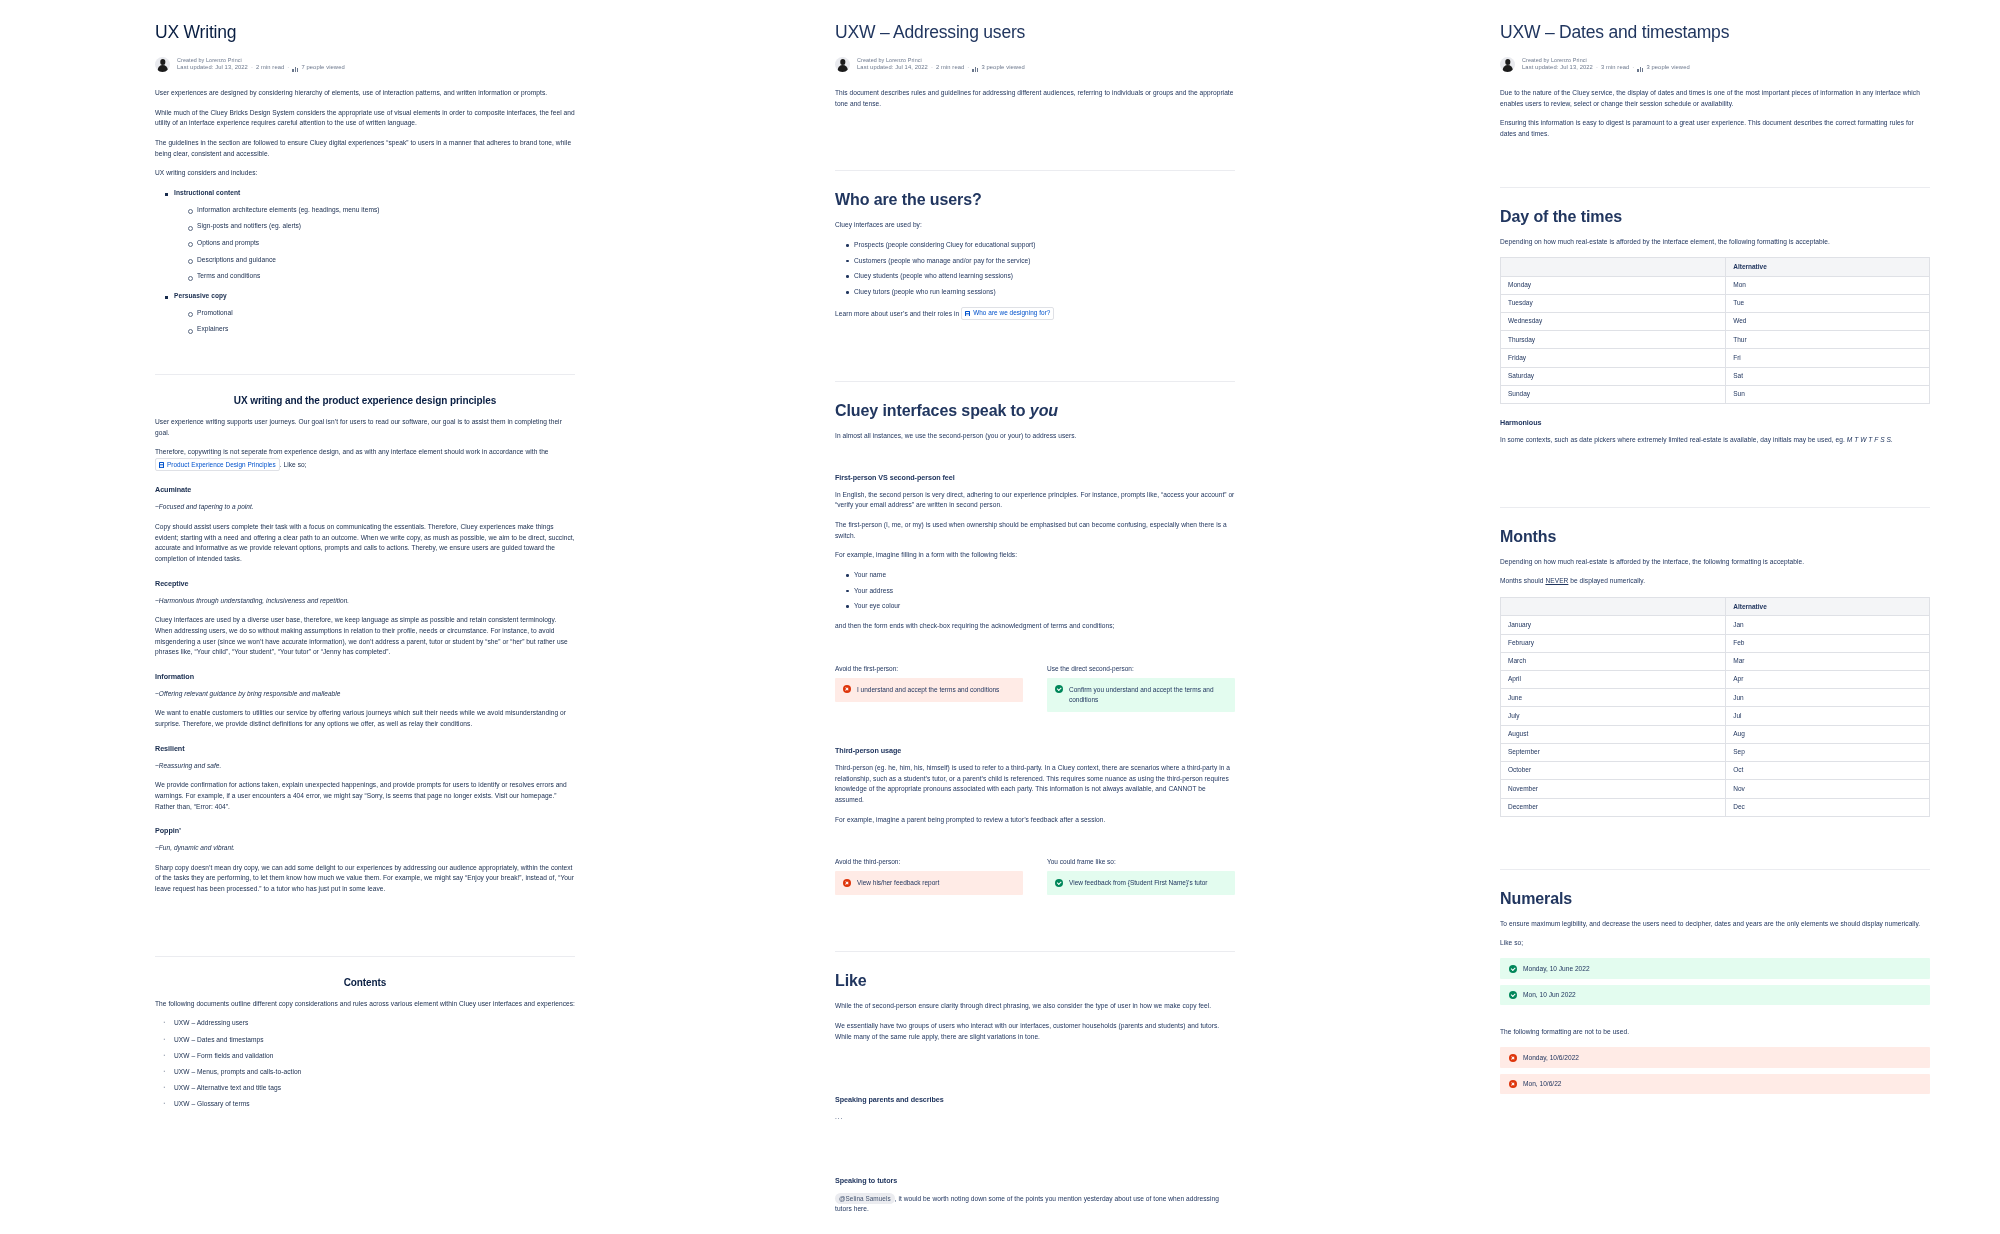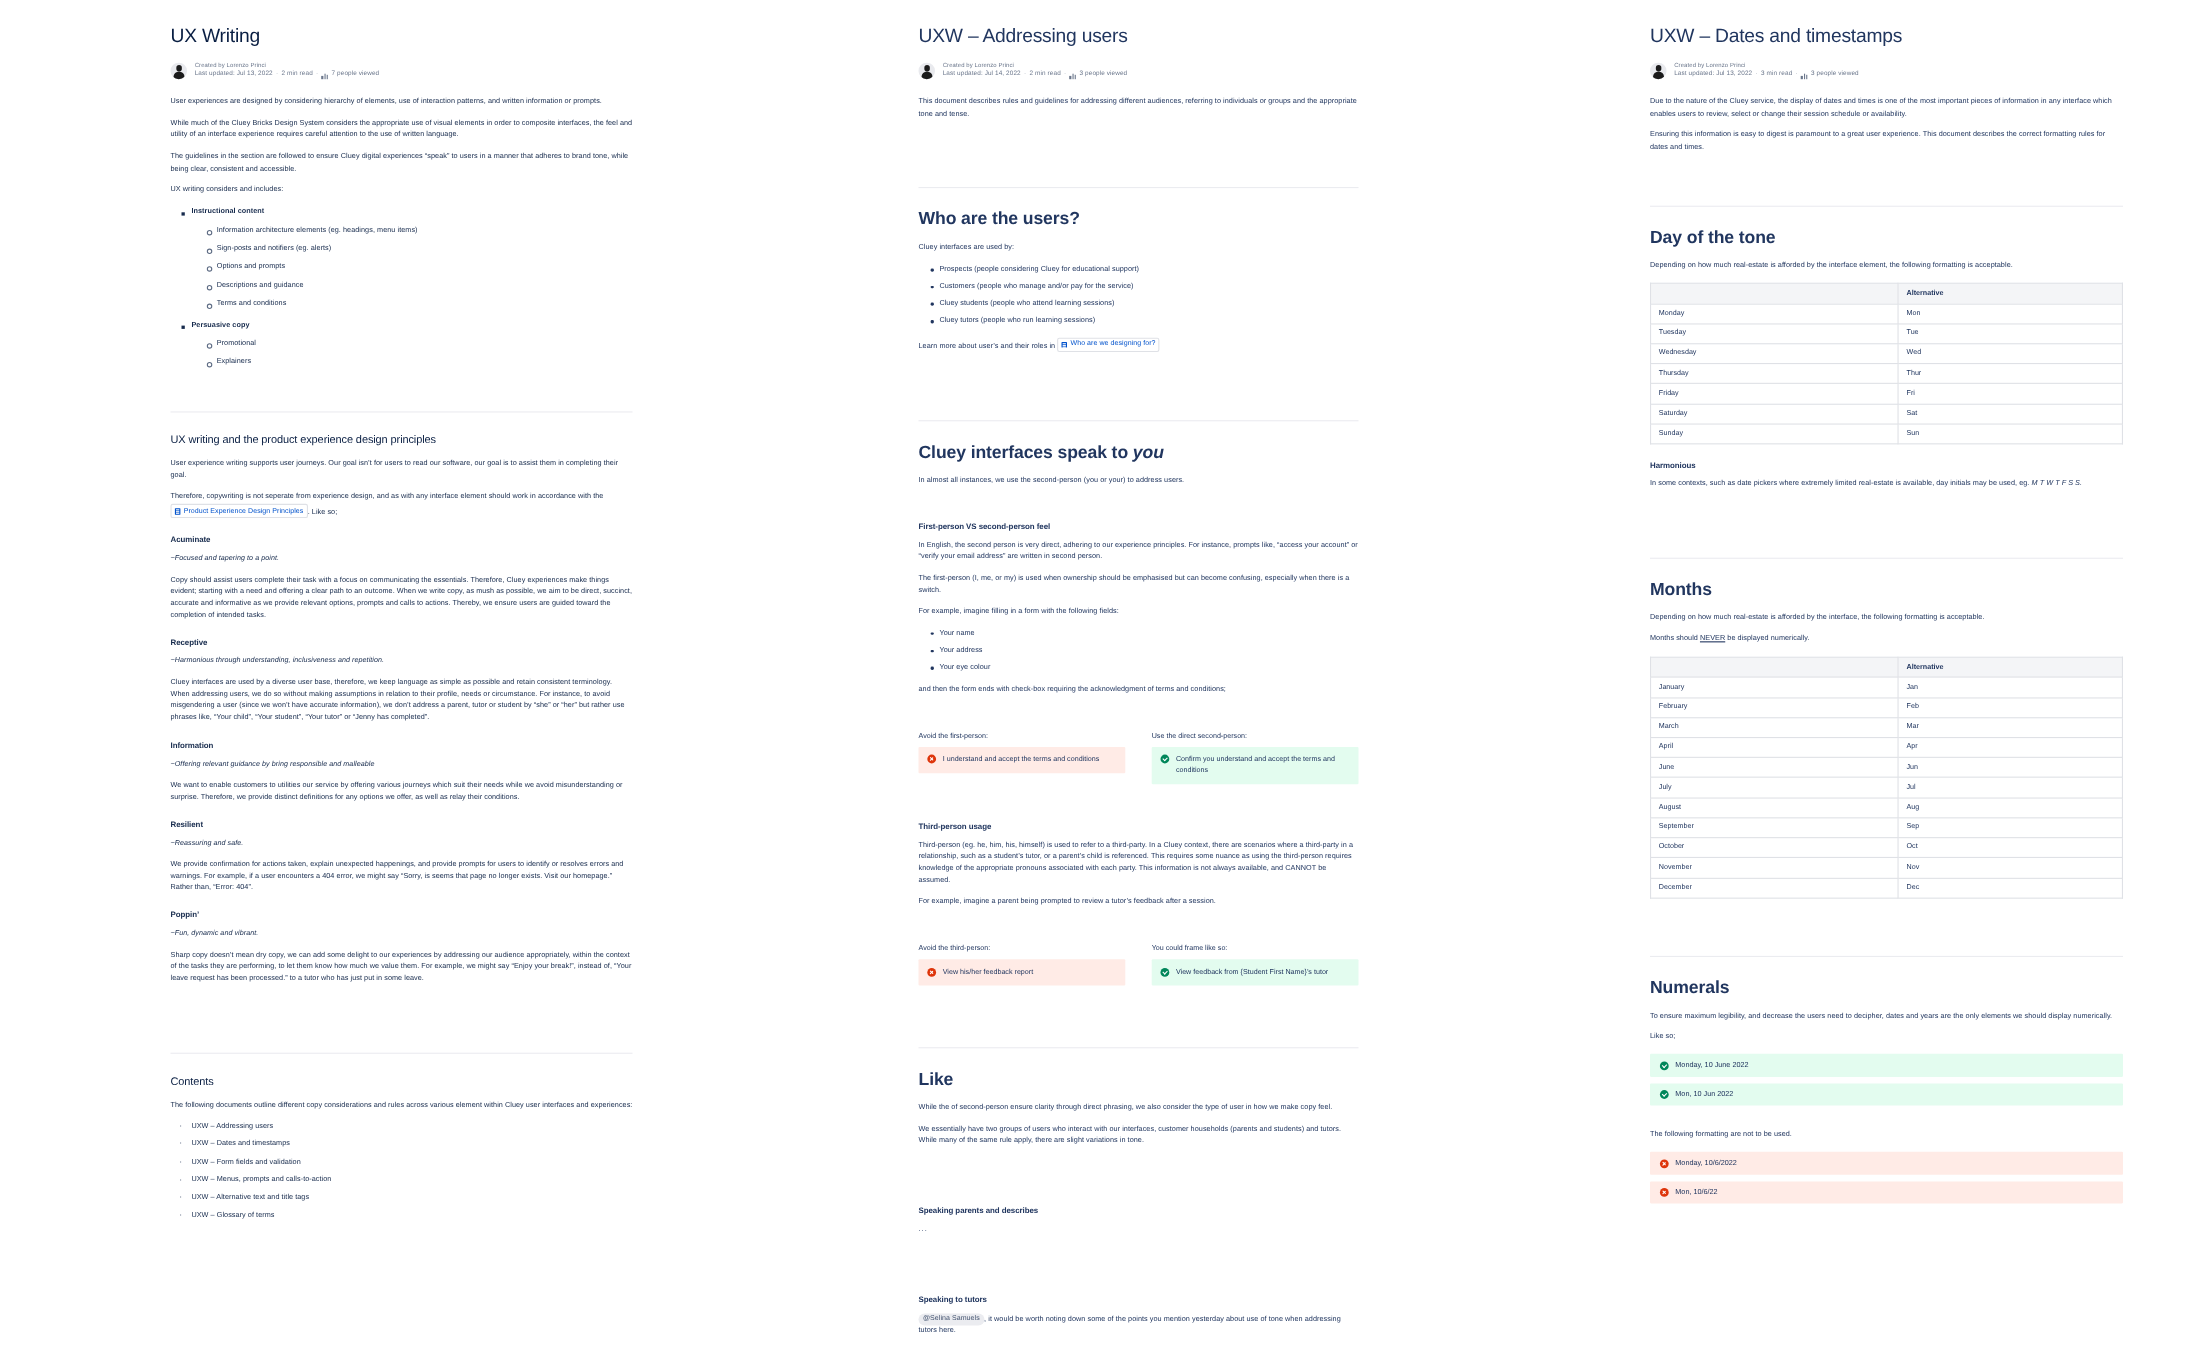--- a/index.html
+++ b/index.html
@@ -62,21 +62,21 @@
   .chart-icon i:nth-child(3){ left:4.4px; height:4px;}
 
   p, li { font-size: 6.6px; line-height: 1.62; margin: 0 0 9px 0; letter-spacing: .05px; }
   .col-1 p, .col-1 li { color: #172b4d; }
 
   .divider { border: 0; border-top: 1px solid #ebecf0; margin: 22px 0 20px 0; }
 
   h2.sec {
     font-size: 16px; font-weight: 700; margin: 0 0 11px 0; letter-spacing: -.1px;
   }
-  .col-1 h2.sec { color: #091e42; font-weight: 400; font-size: 10px; }
+  .col-1 h2.sec { color: #091e42; font-weight: 700; font-size: 10px; text-align: center; }
   h3.sub {
     font-size: 7.2px; font-weight: 700; margin: 14px 0 8px 0; letter-spacing: -.05px;
   }
   .italic-note { font-style: italic; font-size: 6.5px; margin: 0 0 9px 0; }
 
   ul { margin: 0 0 9px 0; padding-left: 15px; }
   ul.lvl1 { list-style: none; padding-left: 10px; }
   ul.lvl1 > li { position: relative; padding-left: 9px; font-weight: 700; }
   ul.lvl1 > li::before {
     content: ""; position: absolute; left: 0; top: 5px;
@@ -408,21 +408,21 @@
         </div>
       </div>
     </div>
 
     <p>Due to the nature of the Cluey service, the display of dates and times is one of the most important pieces of information in any interface which enables users to review, select or change their session schedule or availability.</p>
     <p>Ensuring this information is easy to digest is paramount to a great user experience. This document describes the correct formatting rules for dates and times.</p>
 
     <div class="spacer-md"></div>
     <hr class="divider">
 
-    <h2 class="sec">Day of the tone</h2>
+    <h2 class="sec">Day of the times</h2>
     <p>Depending on how much real-estate is afforded by the interface element, the following formatting is acceptable.</p>
 
     <table class="ctable">
       <thead>
         <tr>
           <th class="blank col-w1"></th>
           <th>Alternative</th>
         </tr>
       </thead>
       <tbody>

